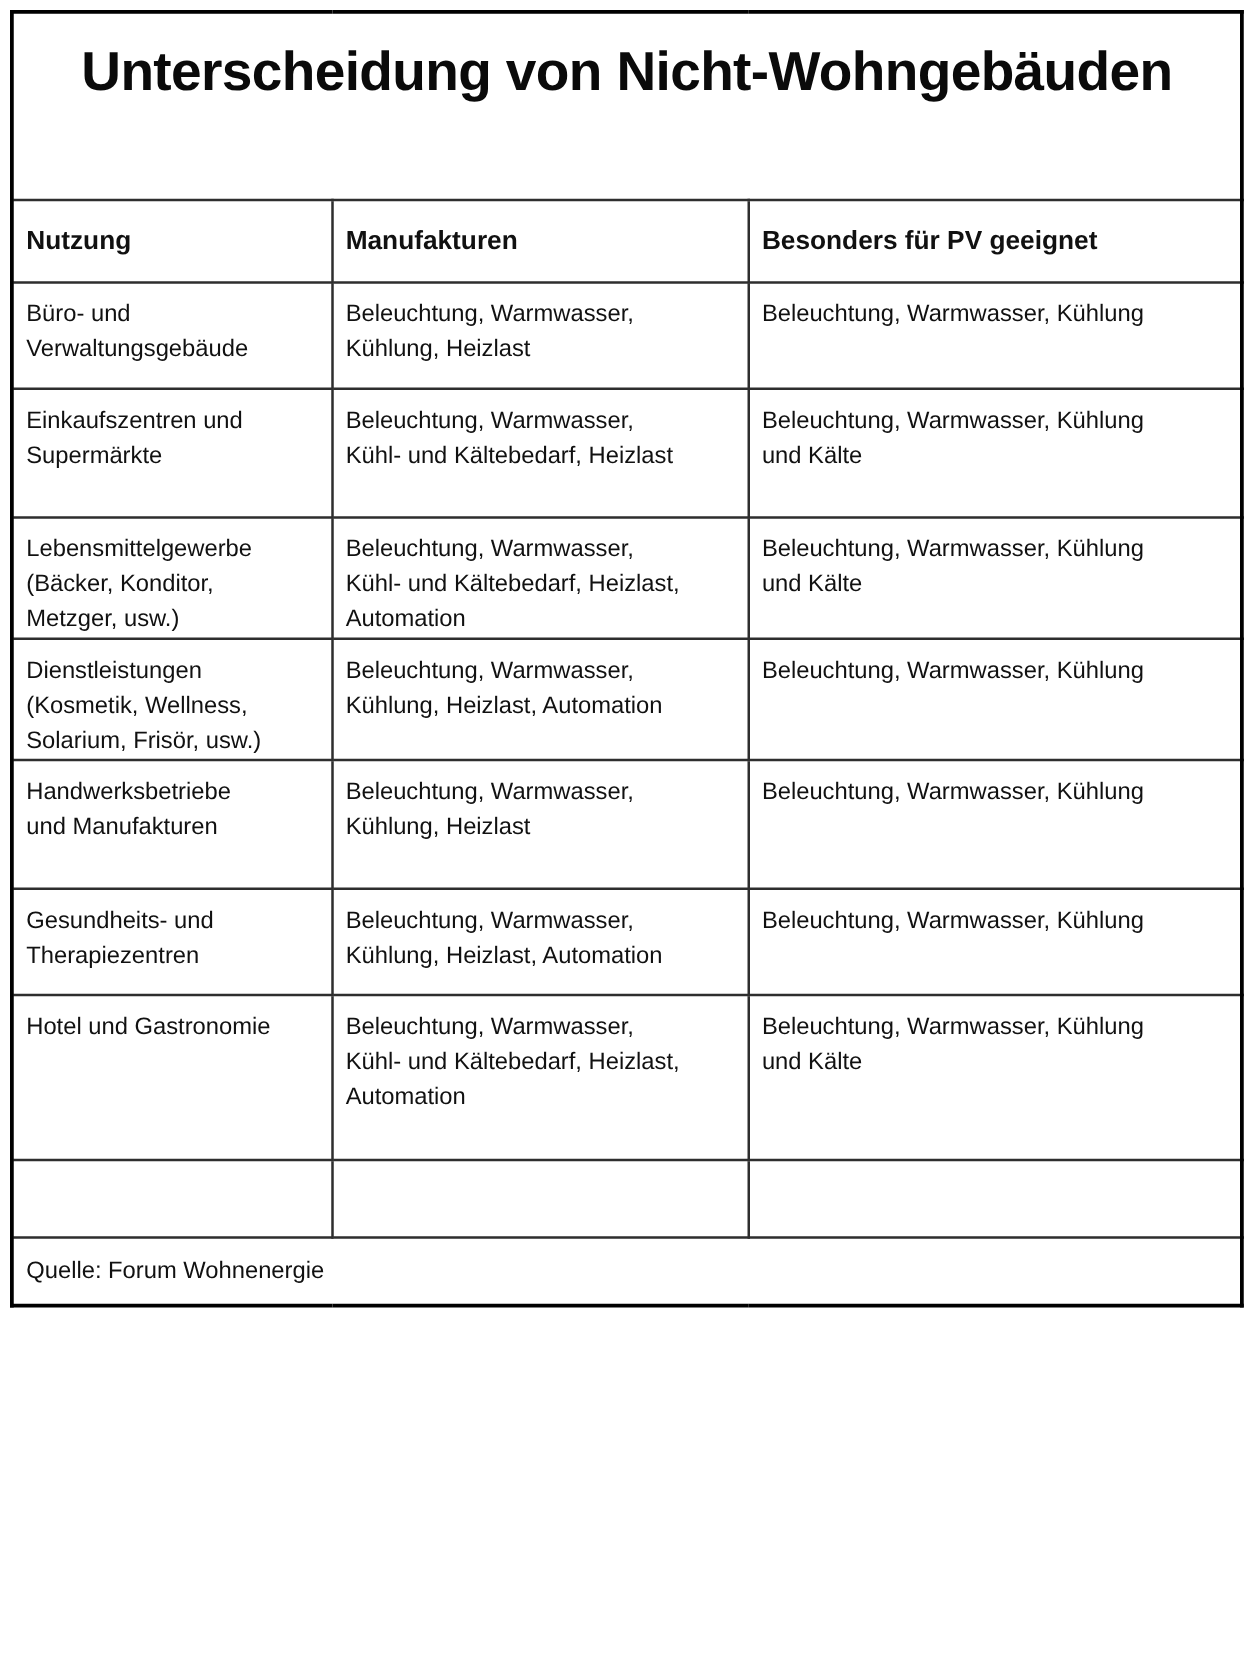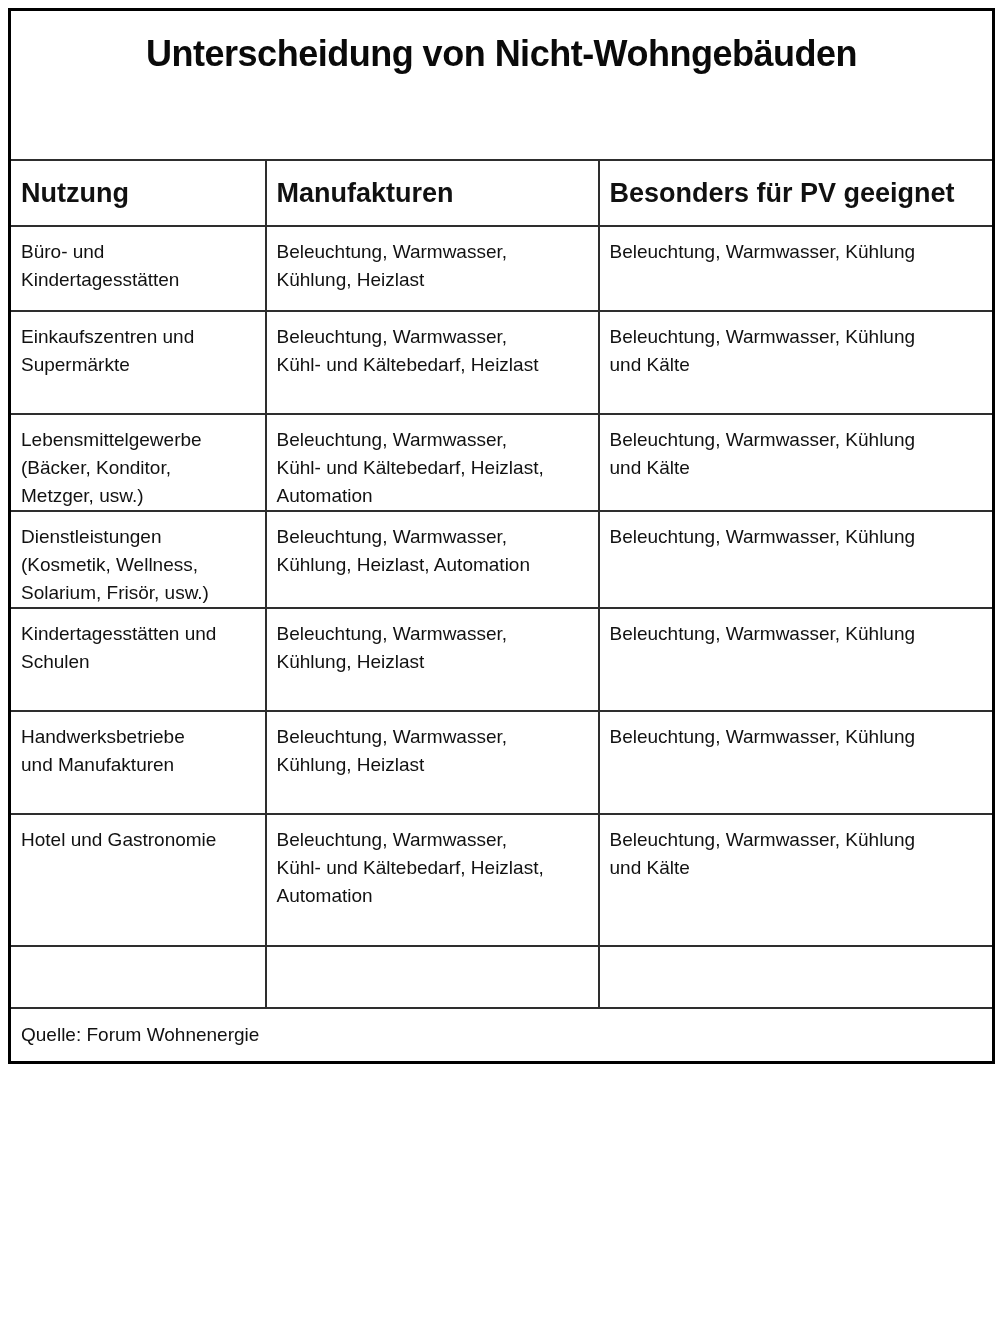--- a/index.html
+++ b/index.html
@@ -26,31 +26,31 @@
     padding: 0;
     overflow: hidden;
   }
   
   td.title-cell {
     height: 126px;
     text-align: center;
     padding-top: 22px;
   }
   .title-text {
-    font-size: 36px;
+    font-size: 44px;
     font-weight: 700;
     letter-spacing: -0.5px;
     color: #0a0a0a;
   }
   
   tr.header-row td {
     height: 64px;
     vertical-align: middle;
     font-weight: 700;
-    font-size: 27px;
+    font-size: 21px;
     padding-left: 10px;
     padding-right: 6px;
   }
   
   td.body-cell {
     font-size: 19px;
     line-height: 28px;
     padding: 11px 6px 0 10px;
     white-space: pre-line;
   }
@@ -86,21 +86,21 @@
       </td>
     </tr>
     <tr class="header-row">
       <td>Nutzung</td>
       <td>Manufakturen</td>
       <td>Besonders für PV geeignet</td>
     </tr>
 
     <tr class="h85">
       <td class="body-cell">Büro- und
-Kindertagesstätten</td>
+Verwaltungsgebäude</td>
       <td class="body-cell">Beleuchtung, Warmwasser,
 Kühlung, Heizlast</td>
       <td class="body-cell">Beleuchtung, Warmwasser, Kühlung</td>
     </tr>
     <tr class="h84">
       <td class="body-cell">Einkaufszentren und
 Supermärkte</td>
       <td class="body-cell">Beleuchtung, Warmwasser,
 Kühl- und Kältebedarf, Heizlast</td>
       <td class="body-cell">Beleuchtung, Warmwasser, Kühlung
@@ -118,31 +118,31 @@
     </tr>
     <tr class="h113">
       <td class="body-cell">Dienstleistungen
 (Kosmetik, Wellness,
 Solarium, Frisör, usw.)</td>
       <td class="body-cell">Beleuchtung, Warmwasser,
 Kühlung, Heizlast, Automation</td>
       <td class="body-cell">Beleuchtung, Warmwasser, Kühlung</td>
     </tr>
     <tr class="h84">
-      <td class="body-cell">Kindertagesstätten und
-Schulen</td>
+      <td class="body-cell">Handwerksbetriebe
+und Manufakturen</td>
       <td class="body-cell">Beleuchtung, Warmwasser,
 Kühlung, Heizlast</td>
       <td class="body-cell">Beleuchtung, Warmwasser, Kühlung</td>
     </tr>
-    <tr class="h84">
-      <td class="body-cell">Handwerksbetriebe
-und Manufakturen</td>
+    <tr class="h85">
+      <td class="body-cell">Gesundheits- und
+Therapiezentren</td>
       <td class="body-cell">Beleuchtung, Warmwasser,
-Kühlung, Heizlast</td>
+Kühlung, Heizlast, Automation</td>
       <td class="body-cell">Beleuchtung, Warmwasser, Kühlung</td>
     </tr>
     <tr class="h112">
       <td class="body-cell">Hotel und Gastronomie</td>
       <td class="body-cell">Beleuchtung, Warmwasser,
 Kühl- und Kältebedarf, Heizlast,
 Automation</td>
       <td class="body-cell">Beleuchtung, Warmwasser, Kühlung
 und Kälte</td>
     </tr>

